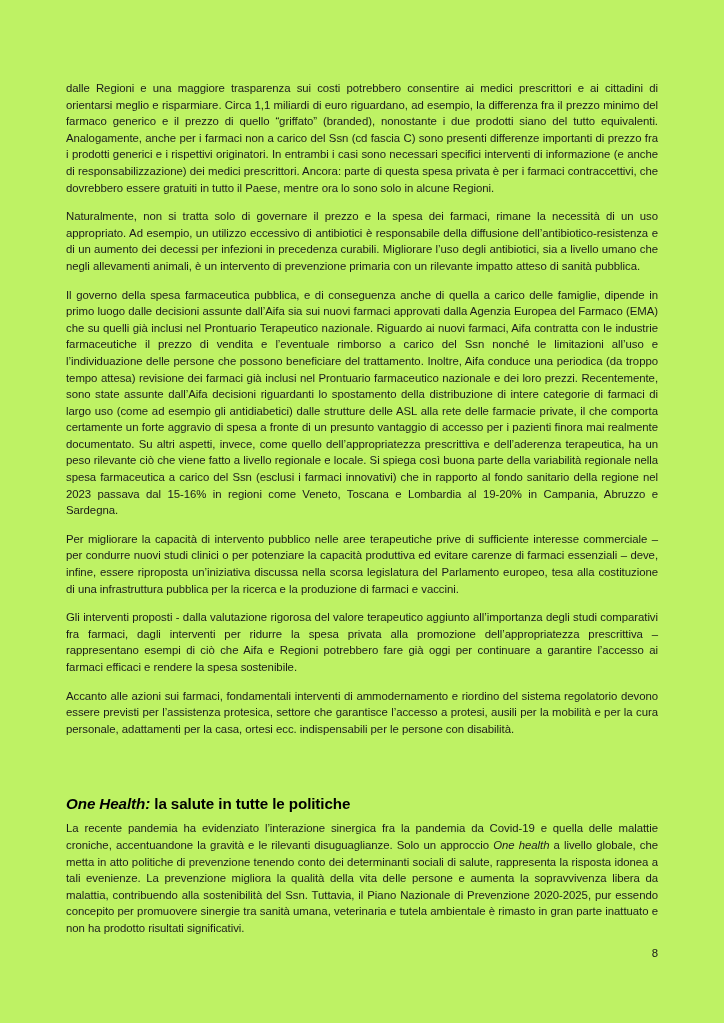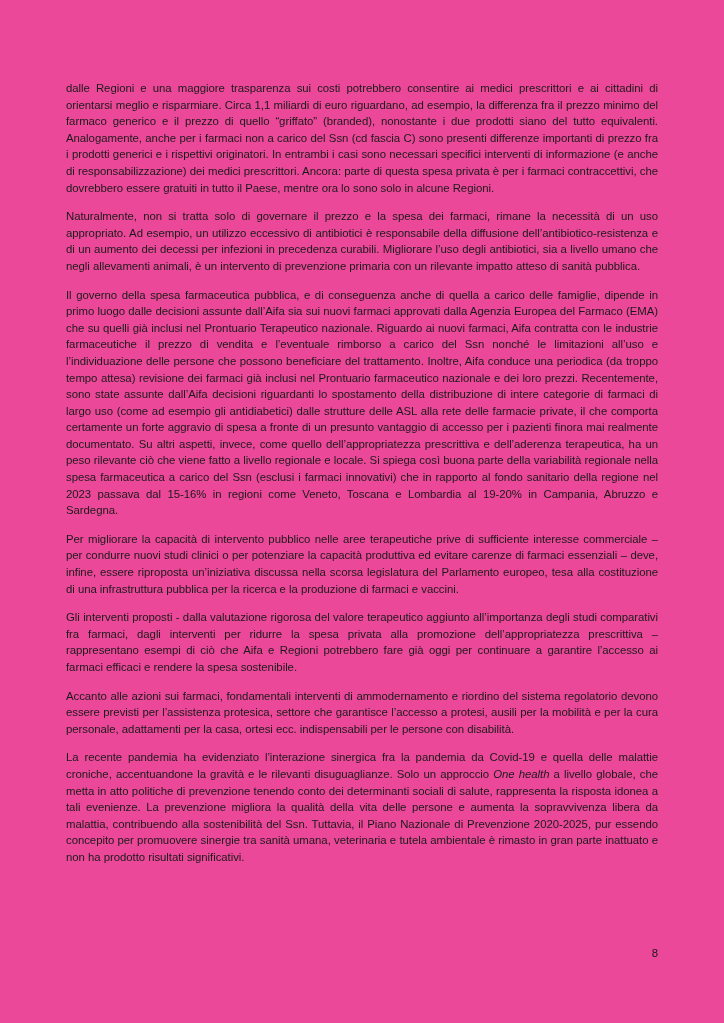--- a/index.html
+++ b/index.html
@@ -14,21 +14,21 @@
     font-family: "Liberation Sans", sans-serif;
     color: #000000;
     overflow: hidden;
   }
   .page {
     position: absolute;
     left: 0;
     top: 0;
     width: 724px;
     height: 1023px;
-    background: #ec4899;
+    background: #bef264;
   }
   .content {
     position: absolute;
     left: 66px;
     top: 80px;
     width: 592px;
   }
   p.para {
     margin: 0 0 12px 0;
     font-size: 11.4px;
@@ -65,19 +65,20 @@
 <div class="page">
   <div class="content">
 
     <p class="para">dalle Regioni e una maggiore trasparenza sui costi potrebbero consentire ai medici prescrittori e ai cittadini di orientarsi meglio e risparmiare. Circa 1,1 miliardi di euro riguardano, ad esempio, la differenza fra il prezzo minimo del farmaco generico e il prezzo di quello “griffato” (branded), nonostante i due prodotti siano del tutto equivalenti. Analogamente, anche per i farmaci non a carico del Ssn (cd fascia C) sono presenti differenze importanti di prezzo fra i prodotti generici e i rispettivi originatori. In entrambi i casi sono necessari specifici interventi di informazione (e anche di responsabilizzazione) dei medici prescrittori. Ancora: parte di questa spesa privata è per i farmaci contraccettivi, che dovrebbero essere gratuiti in tutto il Paese, mentre ora lo sono solo in alcune Regioni.</p>
     <p class="para">Naturalmente, non si tratta solo di governare il prezzo e la spesa dei farmaci, rimane la necessità di un uso appropriato. Ad esempio, un utilizzo eccessivo di antibiotici è responsabile della diffusione dell’antibiotico-resistenza e di un aumento dei decessi per infezioni in precedenza curabili. Migliorare l’uso degli antibiotici, sia a livello umano che negli allevamenti animali, è un intervento di prevenzione primaria con un rilevante impatto atteso di sanità pubblica.</p>
     <p class="para">Il governo della spesa farmaceutica pubblica, e di conseguenza anche di quella a carico delle famiglie, dipende in primo luogo dalle decisioni assunte dall’Aifa sia sui nuovi farmaci approvati dalla Agenzia Europea del Farmaco (EMA) che su quelli già inclusi nel Prontuario Terapeutico nazionale. Riguardo ai nuovi farmaci, Aifa contratta con le industrie farmaceutiche il prezzo di vendita e l’eventuale rimborso a carico del Ssn nonché le limitazioni all’uso e l’individuazione delle persone che possono beneficiare del trattamento. Inoltre, Aifa conduce una periodica (da troppo tempo attesa) revisione dei farmaci già inclusi nel Prontuario farmaceutico nazionale e dei loro prezzi. Recentemente, sono state assunte dall’Aifa decisioni riguardanti lo spostamento della distribuzione di intere categorie di farmaci di largo uso (come ad esempio gli antidiabetici) dalle strutture delle ASL alla rete delle farmacie private, il che comporta certamente un forte aggravio di spesa a fronte di un presunto vantaggio di accesso per i pazienti finora mai realmente documentato. Su altri aspetti, invece, come quello dell’appropriatezza prescrittiva e dell’aderenza terapeutica, ha un peso rilevante ciò che viene fatto a livello regionale e locale. Si spiega così buona parte della variabilità regionale nella spesa farmaceutica a carico del Ssn (esclusi i farmaci innovativi) che in rapporto al fondo sanitario della regione nel 2023 passava dal 15-16% in regioni come Veneto, Toscana e Lombardia al 19-20% in Campania, Abruzzo e Sardegna.</p>
     <p class="para">Per migliorare la capacità di intervento pubblico nelle aree terapeutiche prive di sufficiente interesse commerciale – per condurre nuovi studi clinici o per potenziare la capacità produttiva ed evitare carenze di farmaci essenziali – deve, infine, essere riproposta un’iniziativa discussa nella scorsa legislatura del Parlamento europeo, tesa alla costituzione di una infrastruttura pubblica per la ricerca e la produzione di farmaci e vaccini.</p>
     <p class="para">Gli interventi proposti - dalla valutazione rigorosa del valore terapeutico aggiunto all’importanza degli studi comparativi fra farmaci, dagli interventi per ridurre la spesa privata alla promozione dell’appropriatezza prescrittiva – rappresentano esempi di ciò che Aifa e Regioni potrebbero fare già oggi per continuare a garantire l’accesso ai farmaci efficaci e rendere la spesa sostenibile.</p>
     <p class="para">Accanto alle azioni sui farmaci, fondamentali interventi di ammodernamento e riordino del sistema regolatorio devono essere previsti per l’assistenza protesica, settore che garantisce l’accesso a protesi, ausili per la mobilità e per la cura personale, adattamenti per la casa, ortesi ecc. indispensabili per le persone con disabilità.</p>
 
+    <h2 class="section-heading"><span class="it">One Health:</span><span> la salute in tutte le politiche</span></h2>
 
     <p class="para"><span>La recente pandemia ha evidenziato l’interazione sinergica fra la pandemia da Covid-19 e quella delle malattie croniche, accentuandone la gravità e le rilevanti disuguaglianze. Solo un approccio </span><em class="inline-it">One health</em><span> a livello globale, che metta in atto politiche di prevenzione tenendo conto dei determinanti sociali di salute, rappresenta la risposta idonea a tali evenienze. La prevenzione migliora la qualità della vita delle persone e aumenta la sopravvivenza libera da malattia, contribuendo alla sostenibilità del Ssn. Tuttavia, il Piano Nazionale di Prevenzione 2020-2025, pur essendo concepito per promuovere sinergie tra sanità umana, veterinaria e tutela ambientale è rimasto in gran parte inattuato e non ha prodotto risultati significativi.</span></p>
 
   </div>
 
   <div class="page-number">8</div>
 </div>
 
 </body></html>

